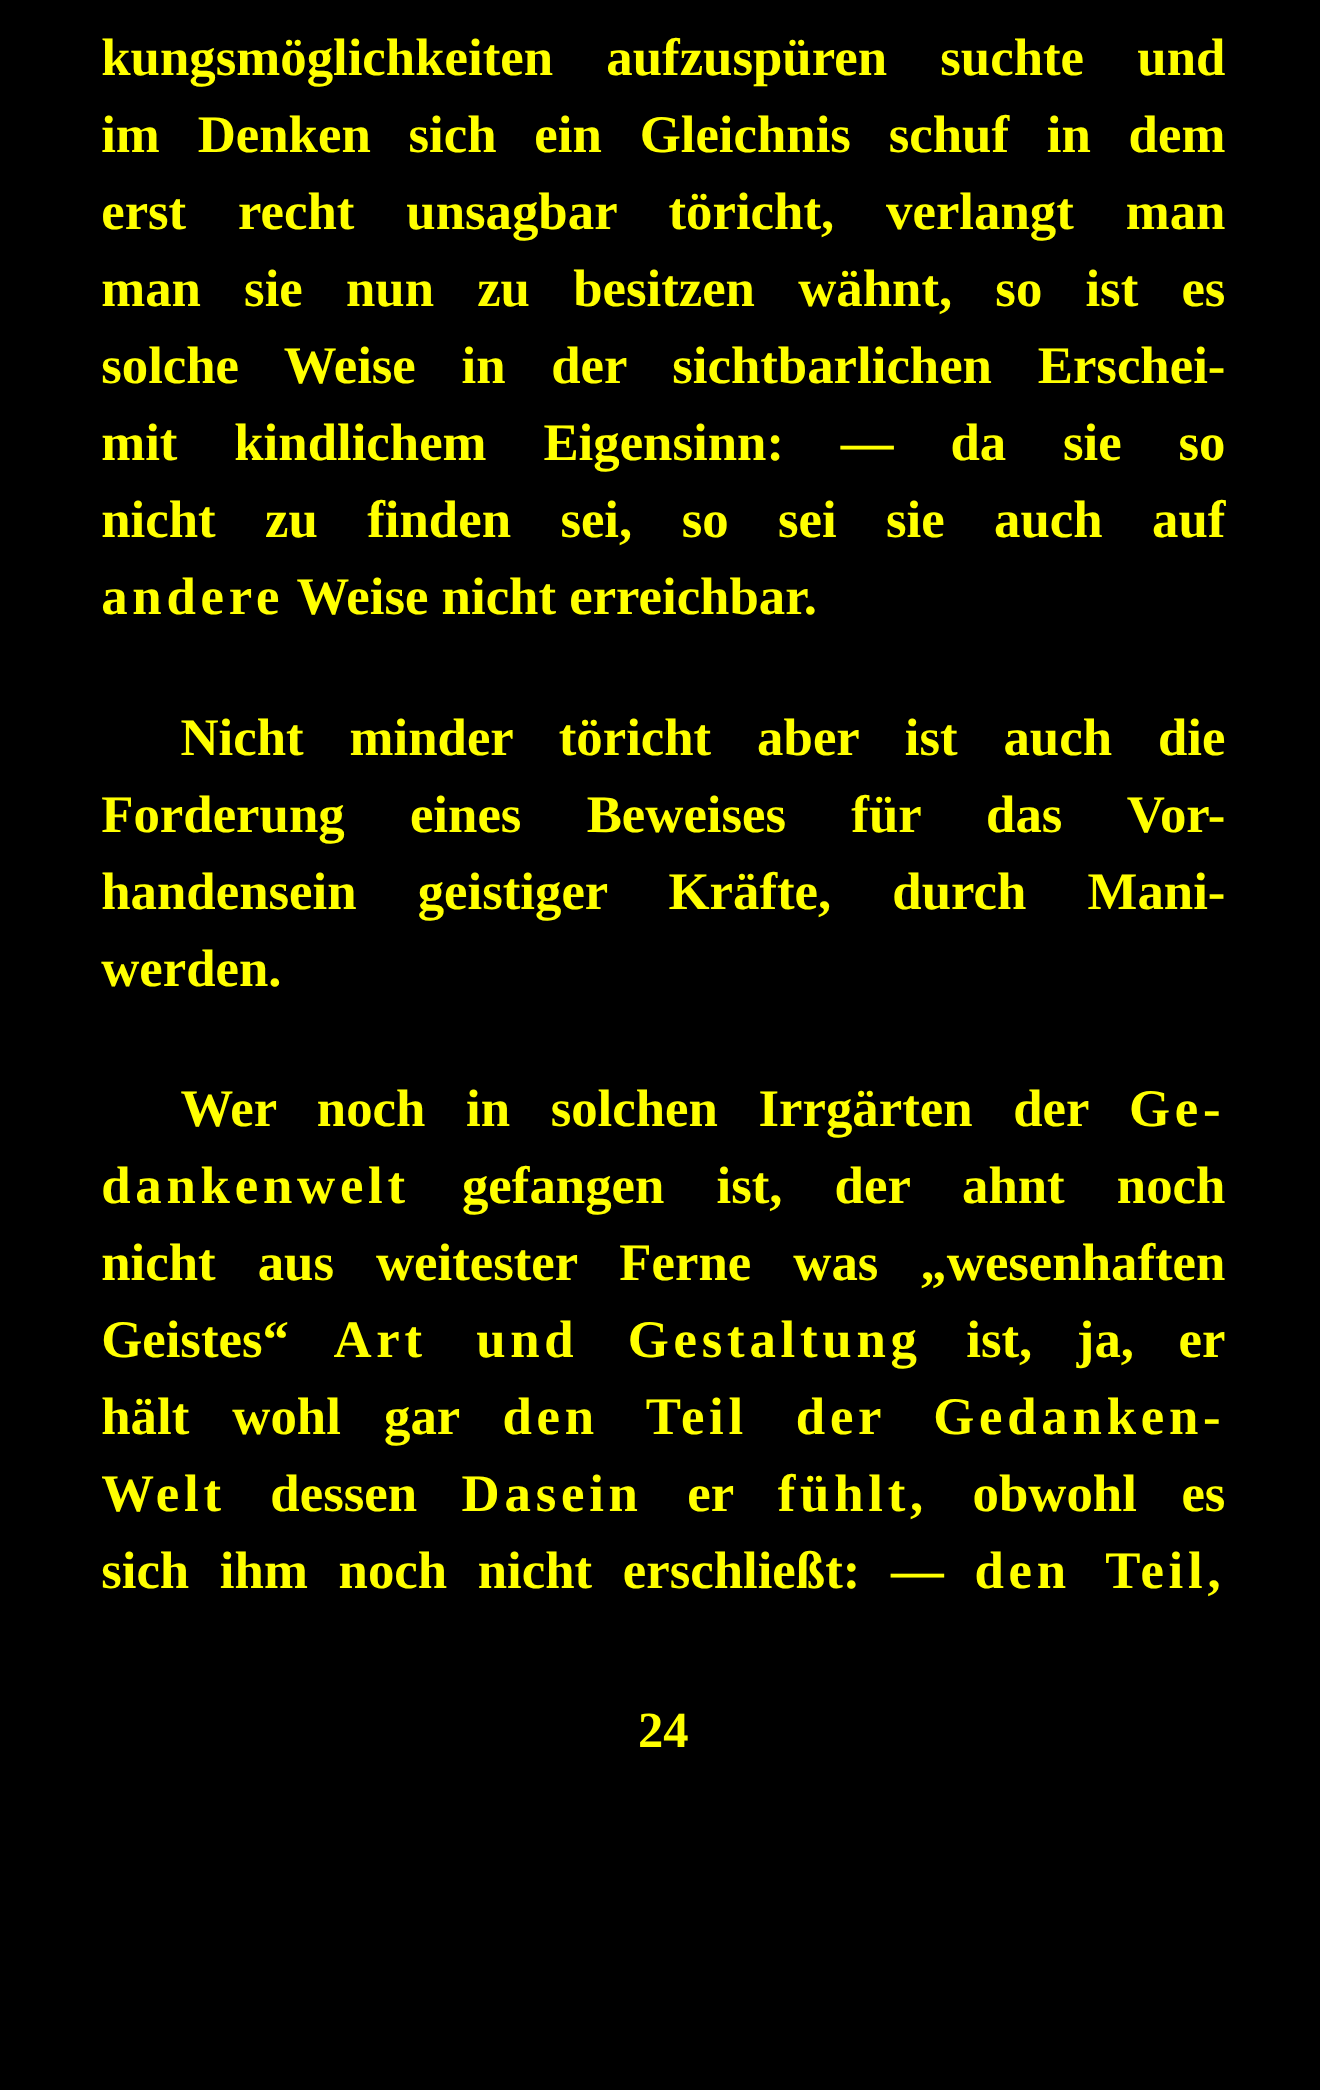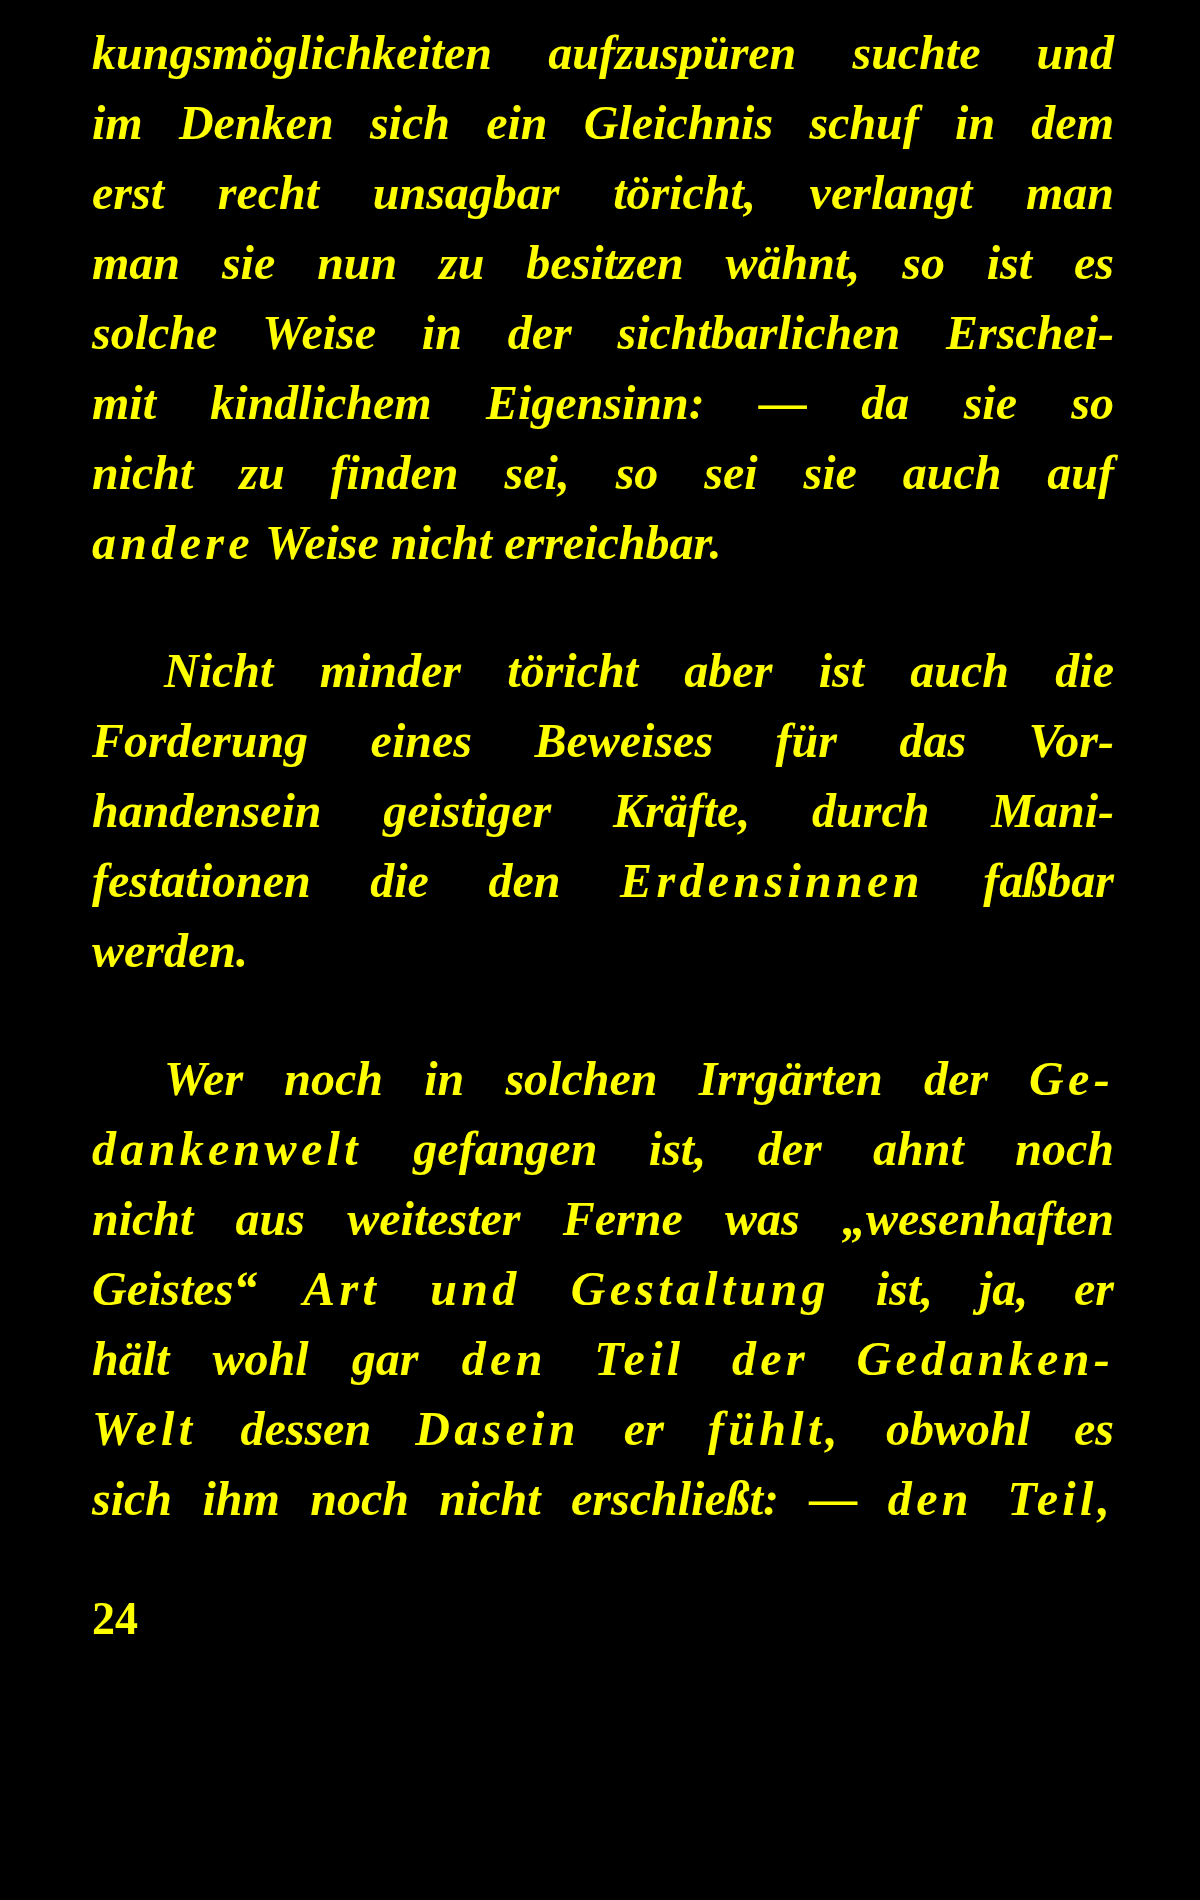--- a/index.html
+++ b/index.html
@@ -22,44 +22,44 @@
   .text-block {
     position: absolute;
     left: 92px;
     top: 18px;
     width: 1022px;
     color: var(--fg, #ffff00);
     font-weight: bold;
     font-size: 48px;
     line-height: 70px;
   }
-  .paragraph { margin: 0; font-style: italic; }
+  .paragraph { margin: 0; }
   .paragraph + .paragraph { margin-top: 58px; }
   .line {
     text-align: justify;
     text-align-last: justify;
     white-space: normal;
   }
   .line.last {
     text-align: right;
     text-align-last: left;
   }
   .line.indent {
     padding-left: 72px;
   }
   .seg.spaced {
     letter-spacing: 0.09em;
   }
   .page-number {
-    margin-top: 60px;
+    margin-top: 84px;
     font-size: 46px;
     line-height: 50px;
     color: var(--fg, #ffff00);
     font-weight: bold;
-    text-align: left;
+    text-align: center;
   }
 </style>
 </head>
 <body style="--bg: #000000; --fg: #ffff00;">
 
 <div class="page">
   <div class="text-block">
 
     <div class="paragraph">
         <div class="line"><span class="seg">kungsmöglichkeiten aufzuspüren suchte und</span></div>
@@ -68,21 +68,20 @@
         <div class="line"><span class="seg">man sie nun zu besitzen wähnt, so ist es</span></div>
         <div class="line"><span class="seg">solche Weise in der sichtbarlichen Erschei-</span></div>
         <div class="line"><span class="seg">mit kindlichem Eigensinn: — da sie so</span></div>
         <div class="line"><span class="seg">nicht zu finden sei, so sei sie auch auf</span></div>
         <div class="line last"><span class="seg spaced">andere</span><span class="seg"> Weise nicht erreichbar.</span></div>
       </div>
       <div class="paragraph">
         <div class="line indent"><span class="seg">Nicht minder töricht aber ist auch die</span></div>
         <div class="line"><span class="seg">Forderung eines Beweises für das Vor-</span></div>
         <div class="line"><span class="seg">handensein geistiger Kräfte, durch Mani-</span></div>
-        <div class="line"><span class="seg">festationen die den </span><span class="seg spaced">Erdensinnen</span><span class="seg"> faßbar</span></div>
         <div class="line last"><span class="seg">werden.</span></div>
       </div>
       <div class="paragraph">
         <div class="line indent"><span class="seg">Wer noch in solchen Irrgärten der </span><span class="seg spaced">Ge-</span></div>
         <div class="line"><span class="seg spaced">dankenwelt</span><span class="seg"> gefangen ist, der ahnt noch</span></div>
         <div class="line"><span class="seg">nicht aus weitester Ferne was „wesenhaften</span></div>
         <div class="line"><span class="seg">Geistes“ </span><span class="seg spaced">Art und Gestaltung</span><span class="seg"> ist, ja, er</span></div>
         <div class="line"><span class="seg">hält wohl gar </span><span class="seg spaced">den Teil der Gedanken-</span></div>
         <div class="line"><span class="seg spaced">Welt</span><span class="seg"> dessen </span><span class="seg spaced">Dasein</span><span class="seg"> er </span><span class="seg spaced">fühlt,</span><span class="seg"> obwohl es</span></div>
         <div class="line"><span class="seg">sich ihm noch nicht erschließt: — </span><span class="seg spaced">den Teil,</span></div>

